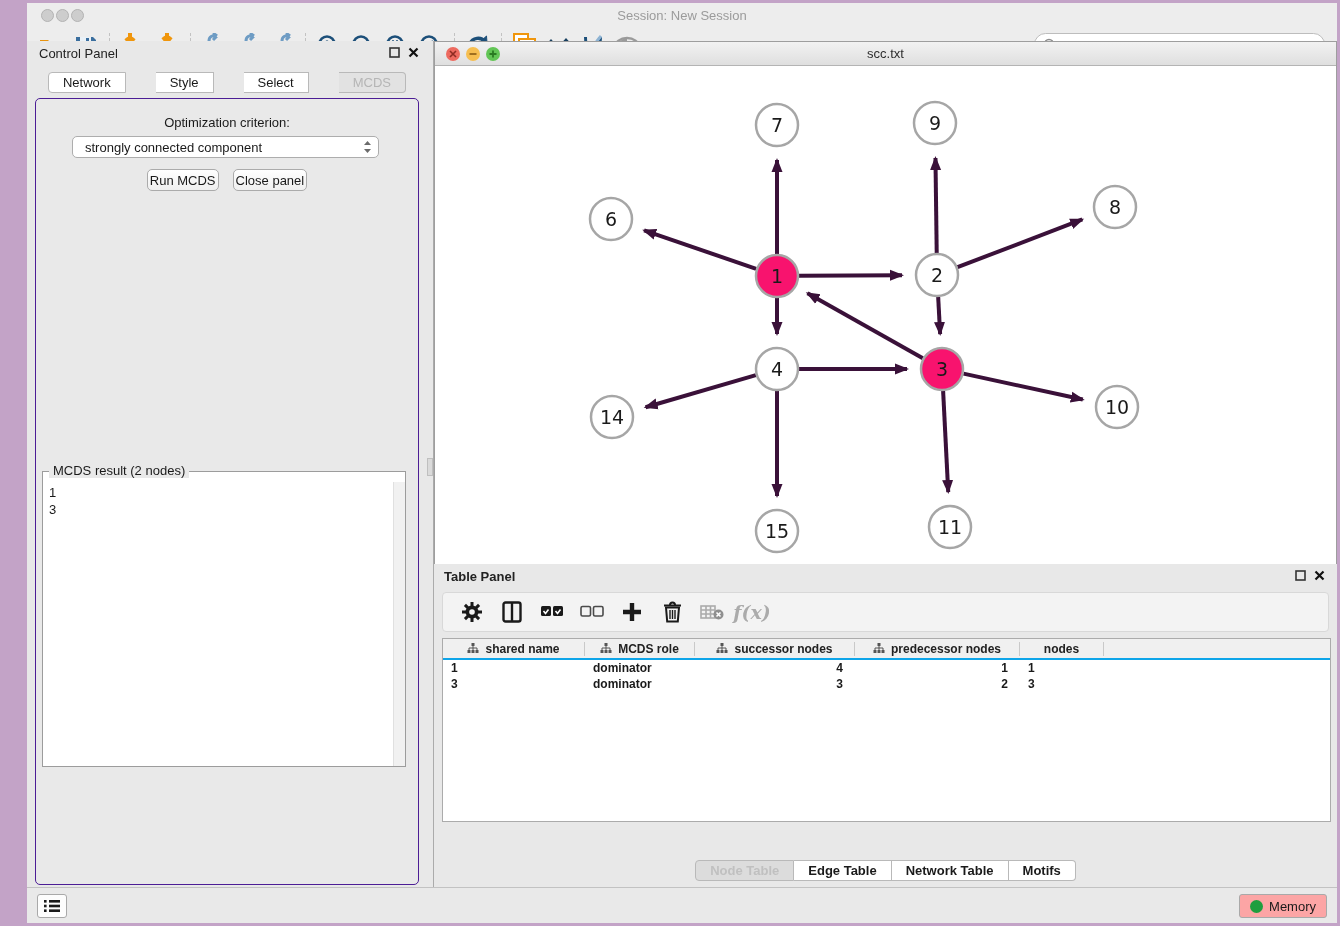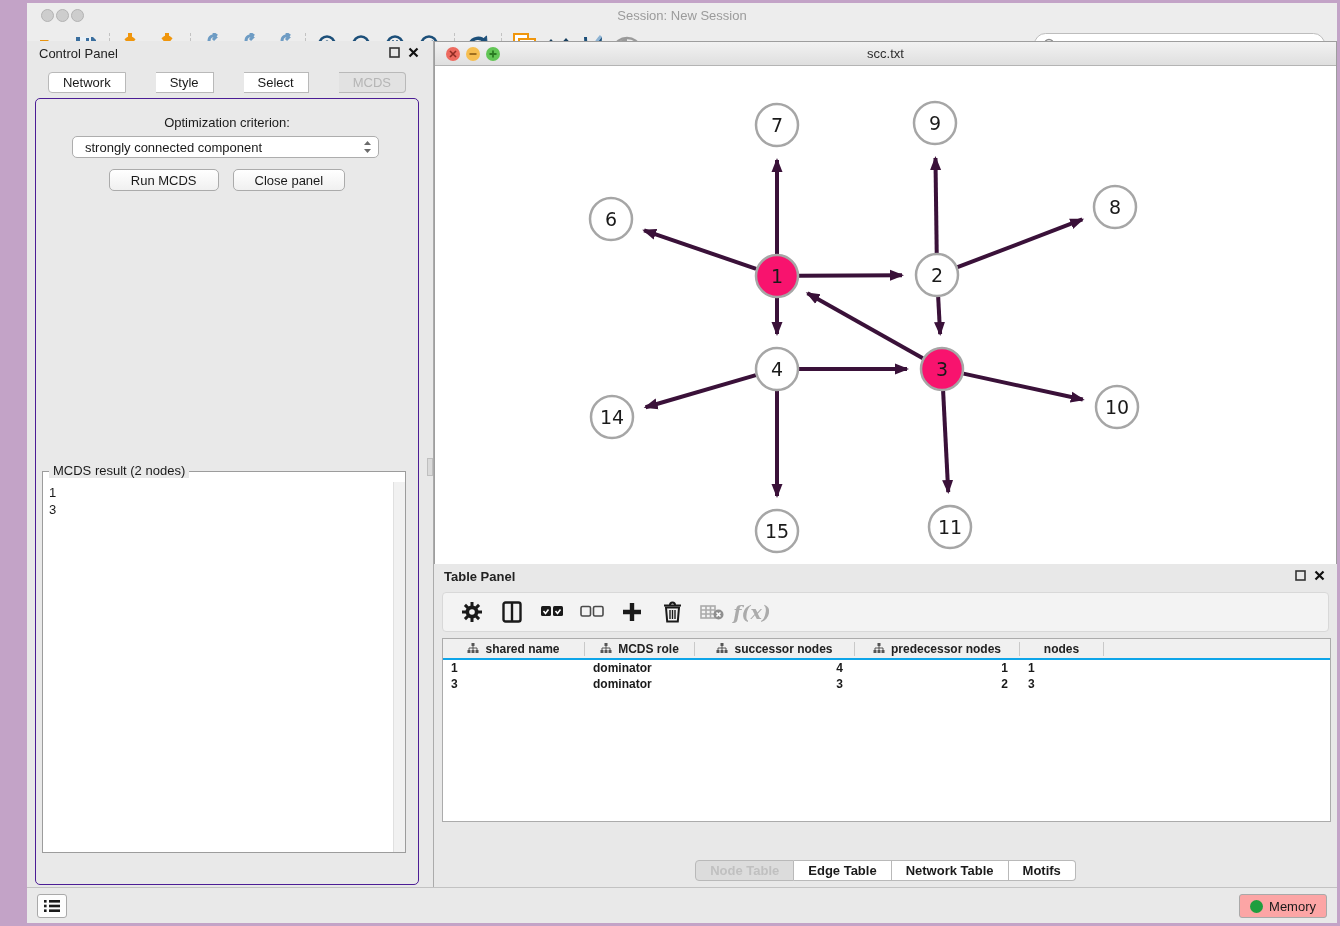--- a/index.html
+++ b/index.html
@@ -39,23 +39,23 @@
   .tab:last-child { border-radius:0 4px 4px 0; }
   .tab.active { background:#E2E2E2; color:#B5B5B5; }
   .cp-card { position:absolute; left:8px; right:8px; top:57px; bottom:2px;
              background:#E9E9E9; border:1px solid #4c1d95; border-radius:5px; }
   .opt-label { position:absolute; top:16px; left:0; right:0; text-align:center; }
   .combo { position:absolute; top:37px; left:36px; right:39px; height:22px; background:#fff;
            border:1px solid #ADADAD; border-radius:5px; display:flex; align-items:center;
            padding:0 6px 0 12px; }
   .combo .cval { flex:1; }
   .btn-row { position:absolute; top:70px; left:0; right:0; display:flex; justify-content:center; gap:14px; }
-  .pushbtn { height:22px; padding:0 21px; background:linear-gradient(#ffffff,#F0F0F0);
+  .pushbtn { height:22px; padding:0 2px; background:linear-gradient(#ffffff,#F0F0F0);
              border:1px solid #ABABAB; border-radius:5px; font-size:13px; display:flex; align-items:center; }
-  .groupbox { position:absolute; left:6px; right:12px; top:372px; height:382px;
+  .groupbox { position:absolute; left:6px; right:12px; top:372px; height:296px;
               border:1px solid #9c9c9c; background:#fff; }
   .gb-legend { position:absolute; top:-9px; left:6px; background:#E9E9E9; padding:0 4px; font-size:13px; }
   .gb-body { position:absolute; inset:10px 0 0 0; background:#fff; overflow:hidden; }
   .gb-lines { padding:2px 0 0 6px; font-size:13px; line-height:17px; }
   .gb-scroll { position:absolute; top:10px; right:0; width:12px; bottom:0; background:#F1F1F1; border-left:1px solid #E0E0E0; }
 
   
   .vsplit { position:absolute; top:38px; left:400px; width:7px; bottom:36px; background:#E8E8E8; border-right:1px solid #ABABAB; }
   .vhandle { position:absolute; top:417px; left:0; width:6px; height:18px; background:#DADADA; border:1px solid #BFBFBF; }
 

